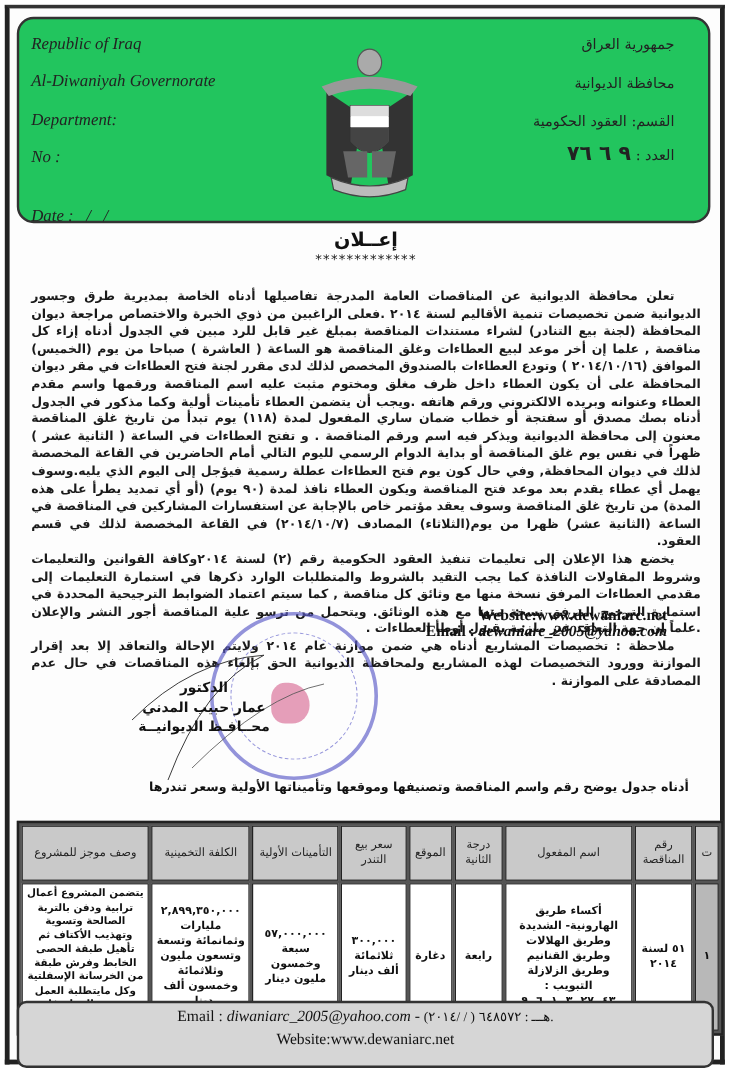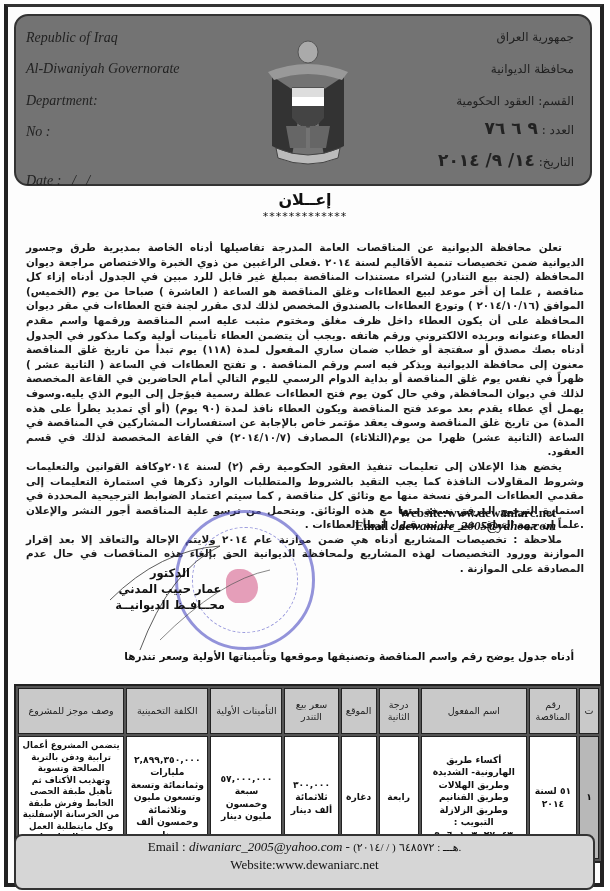--- a/index.html
+++ b/index.html
@@ -1,20 +1,20 @@
 <!DOCTYPE html>
 <html><head>
 <meta charset="utf-8">
 <style>
   html, body { margin:0; padding:0; background:#fff; }
   body { width:610px; height:891px; position:relative; overflow:hidden; font-family:"DejaVu Sans", sans-serif; color:#111; }
   .frame { position:absolute; left:4px; top:4px; width:600px; height:883px; border-left:4px solid #222; border-right:4px solid #222; border-top:3px solid #333; border-bottom:4px solid #222; box-sizing:border-box; background:#fdfdfd; }
-  .header-box { position:absolute; left:14px; top:14px; width:578px; height:172px; border:2px solid #333; border-radius:14px; background:#737373; box-sizing:border-box; }
+  .header-box { position:absolute; left:14px; top:14px; width:578px; height:172px; border:2px solid #333; border-radius:14px; background:#22c55e; box-sizing:border-box; }
   .hdr-en { position:absolute; left:10px; font-family:"Liberation Serif", serif; font-style:italic; font-size:14px; color:#222; }
-  .hdr-ar { position:absolute; right:16px; font-family:"DejaVu Serif", serif; font-size:12px; color:#222; direction:rtl; text-align:left; }
+  .hdr-ar { position:absolute; right:28px; font-family:"DejaVu Serif", serif; font-size:12px; color:#222; direction:rtl; text-align:left; }
   .hdr-ar .hand { font-family:"DejaVu Sans", sans-serif; font-size:17px; font-weight:bold; }
   .emblem { position:absolute; left:246px; top:20px; width:92px; height:136px; }
   .title { position:absolute; left:0; width:610px; top:190px; text-align:center; font-size:16px; font-weight:bold; direction:rtl; }
   .stars { position:absolute; left:0; width:610px; top:210px; text-align:center; font-size:11px; letter-spacing:1px; }
   .body-text { position:absolute; left:26px; width:558px; top:240px; direction:rtl; text-align:justify; font-size:10.4px; line-height:14.6px; font-weight:bold; color:#1a1a1a; }
   .body-text p { margin:0; text-indent:22px; text-align-last:right; }
   .web { position:absolute; right:54px; top:505px; font-family:"Liberation Serif", serif; font-weight:bold; font-size:13px; }
   .email { position:absolute; right:54px; top:518px; font-family:"Liberation Serif", serif; font-weight:bold; font-size:13px; }
   .email i { font-style:italic; }
   .stamp { position:absolute; left:175px; top:510px; width:140px; height:140px; border-radius:50%; border:3px solid rgba(90,90,200,0.65); box-sizing:border-box; }
@@ -40,24 +40,20 @@
   <div class="hdr-en" style="top:77px">Department:</div>
   <div class="hdr-en" style="top:108px">No :</div>
   <div class="hdr-en" style="top:157px; white-space:pre">Date :   /   /</div>
 
   <div class="hdr-ar" style="top:14px">جمهورية العراق</div>
   <div class="hdr-ar" style="top:46px">محافظة الديوانية</div>
   <div class="hdr-ar" style="top:78px">القسم: العقود الحكومية</div>
   <div class="hdr-ar" style="top:102px">
     <span>العدد :</span>
     <span class="hand">٩ ٦ ٧٦</span>
-  </div>
-  <div class="hdr-ar" style="top:134px">
-    <span>التاريخ:</span>
-    <span class="hand">١٤/ ٩/ ٢٠١٤</span>
   </div>
 
   <svg class="emblem" viewBox="0 0 92 136">
     <path d="M10 40 L10 110 L30 120 L40 60 Z" fill="#333"></path>
     <path d="M82 40 L82 110 L62 120 L52 60 Z" fill="#333"></path>
     <path d="M6 36 Q46 20 86 36 L80 44 Q46 32 12 44 Z" fill="#999"></path>
     <ellipse cx="46" cy="16" rx="10" ry="11" fill="#aaa" stroke="#555"></ellipse>
     <path d="M30 52 L62 52 L62 82 Q46 100 30 82 Z" fill="#fff" stroke="#333"></path>
     <rect x="30" y="52" width="32" height="9" fill="#ddd"></rect>
     <rect x="30" y="61" width="32" height="9" fill="#fff"></rect>

